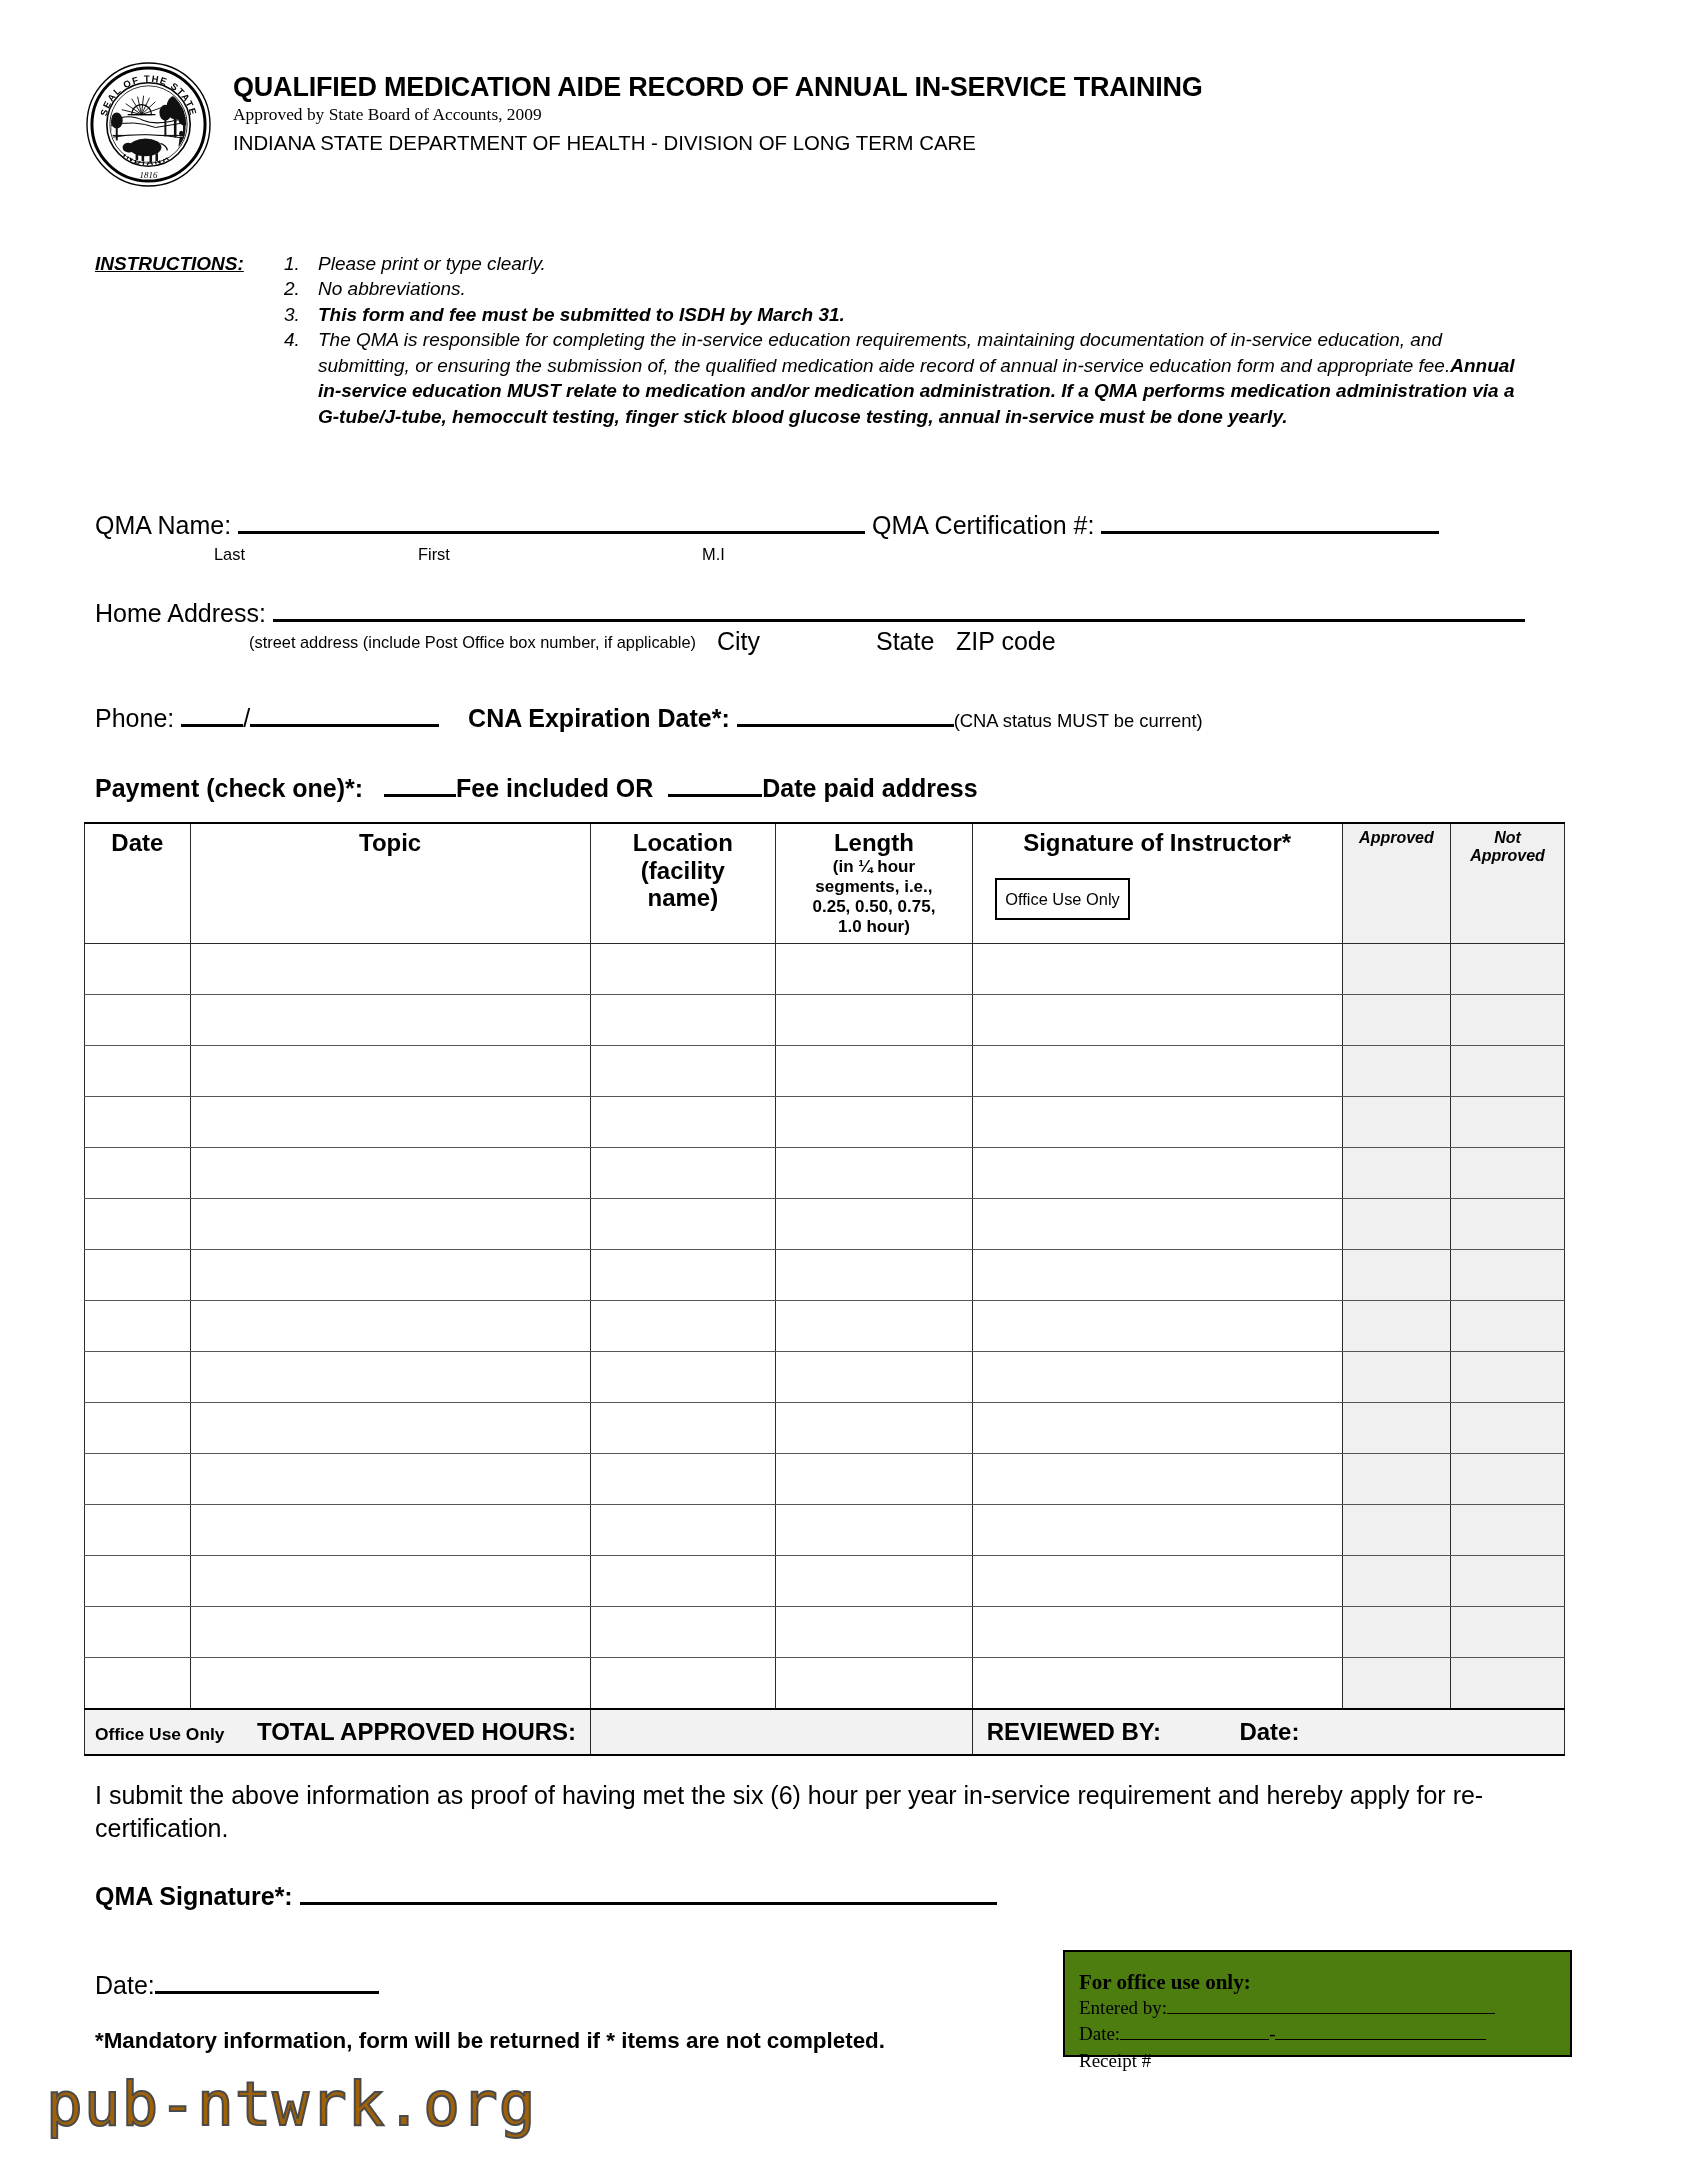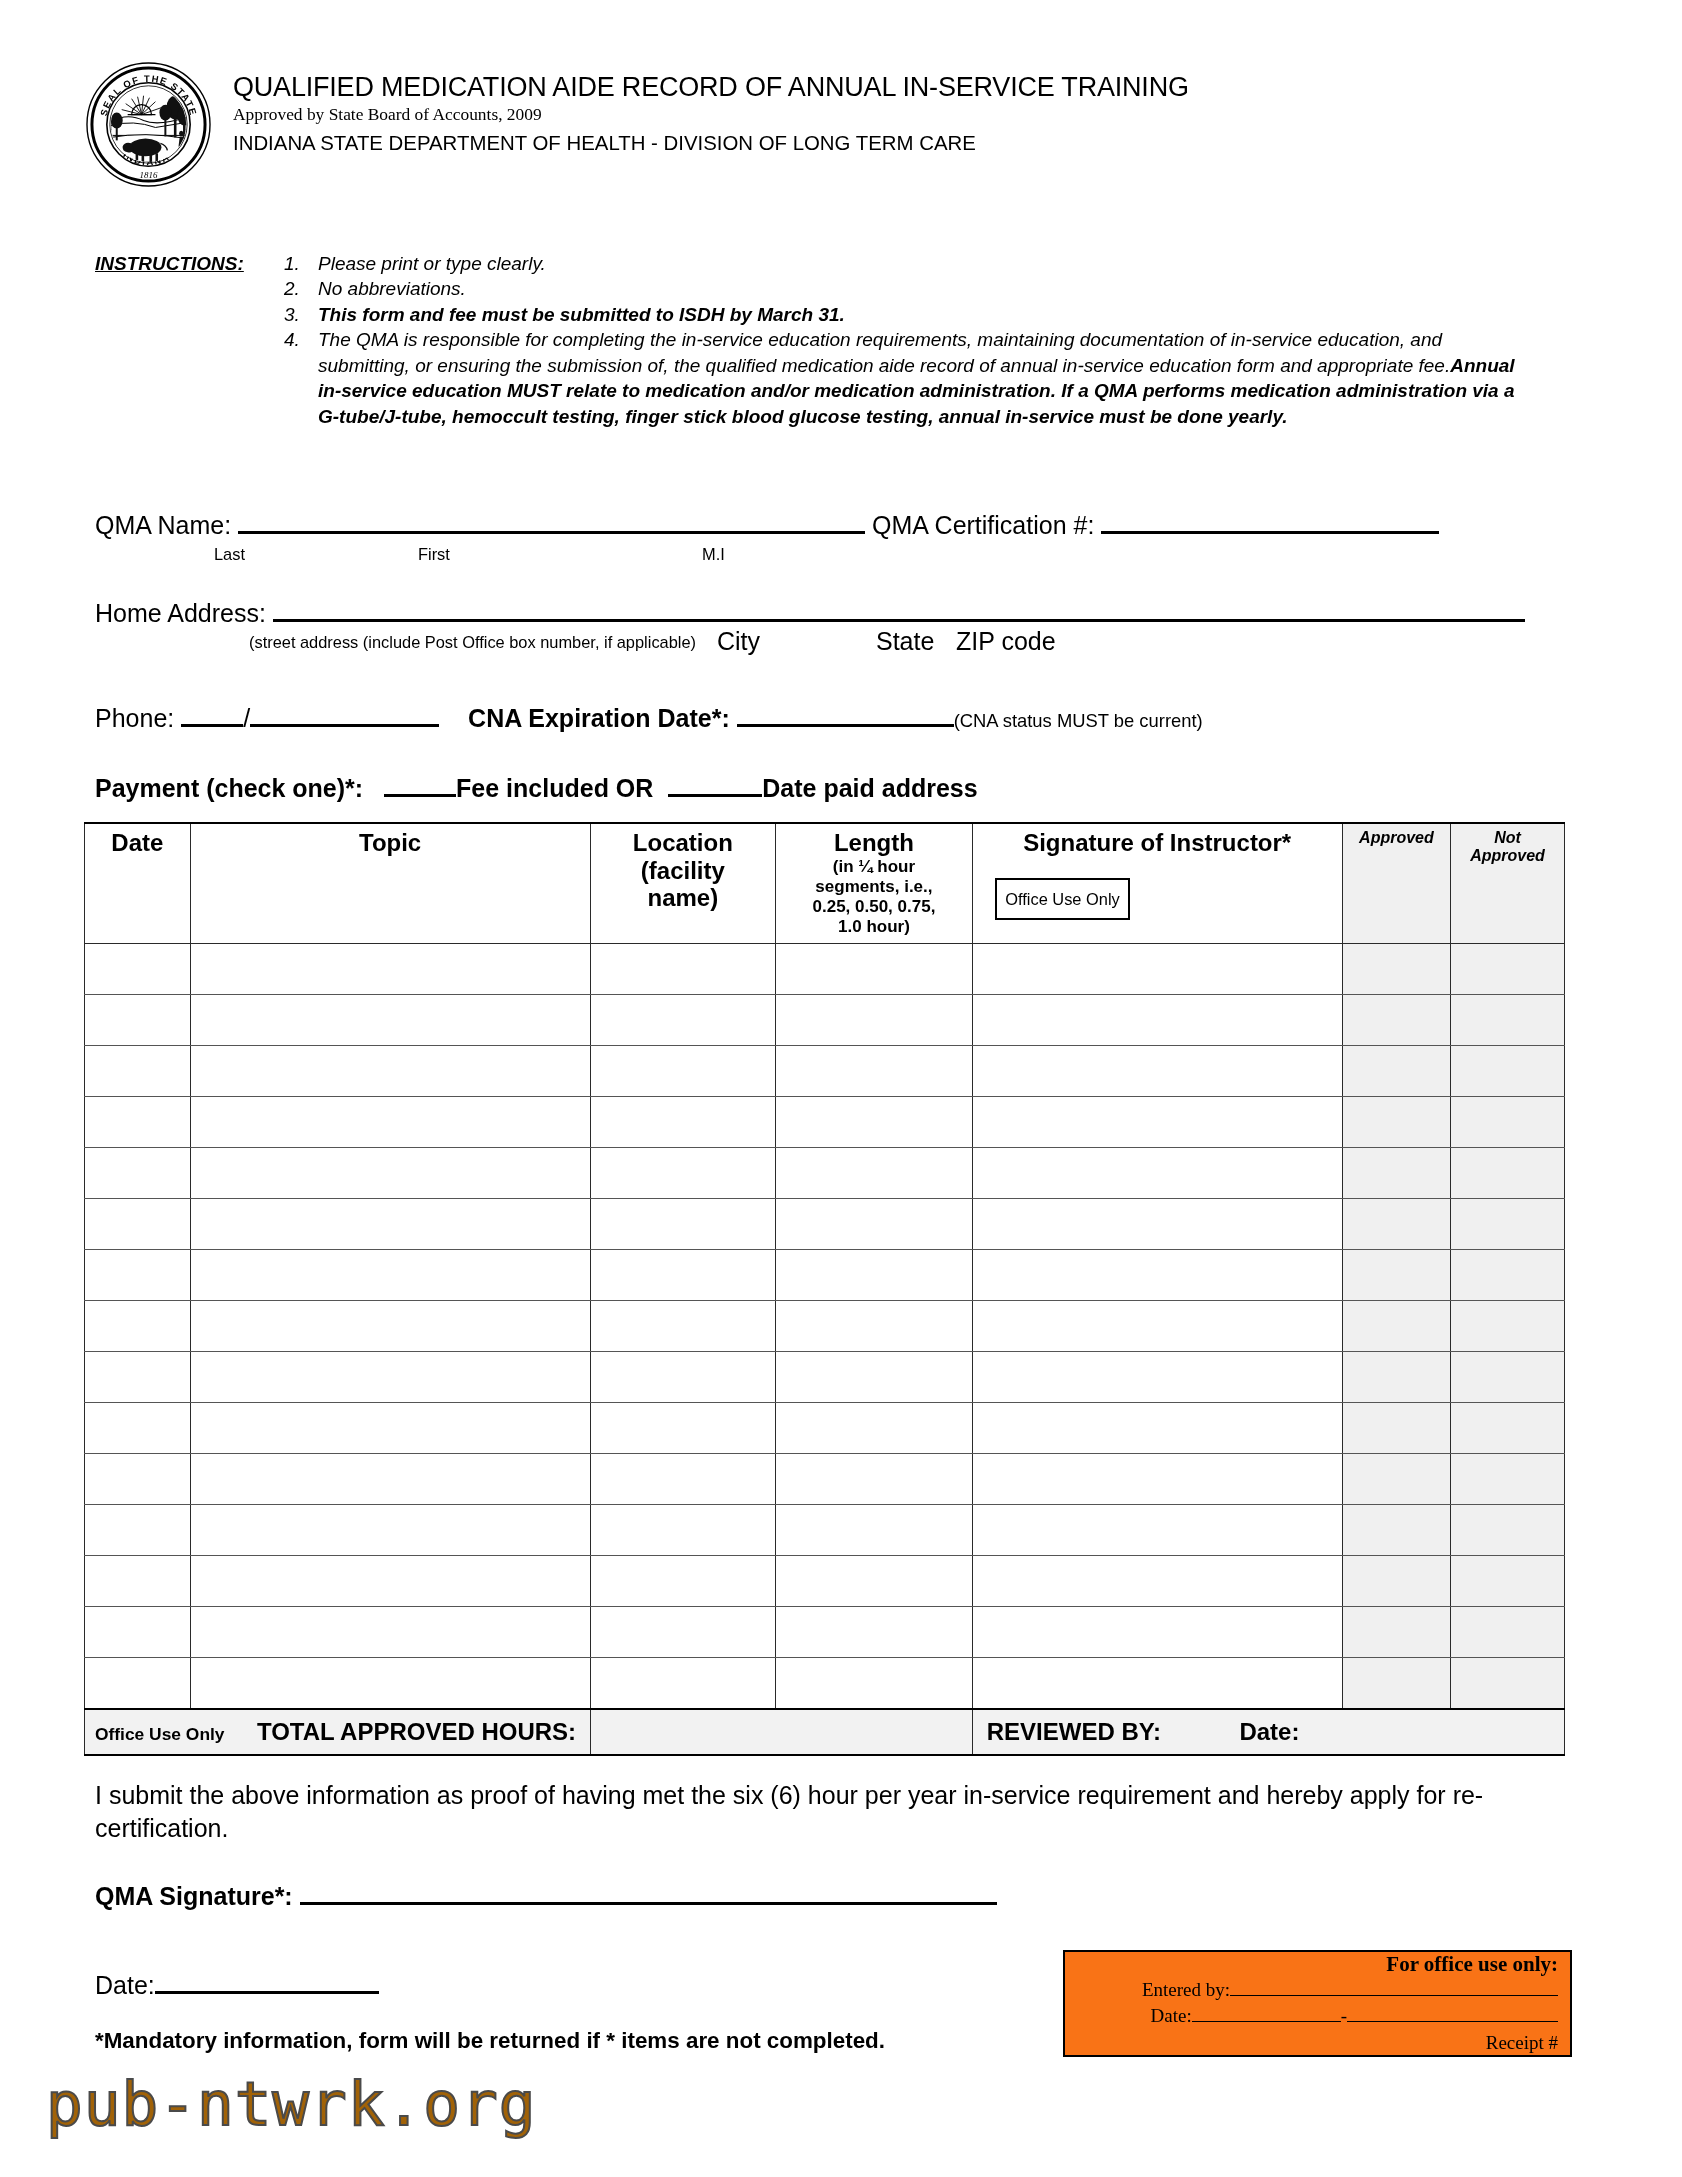--- a/index.html
+++ b/index.html
@@ -29,21 +29,21 @@
     width: 129px;
     height: 129px;
     flex: 0 0 129px;
     position: relative;
     margin-top: 2px;
   }
   .seal-wrap svg { display: block; }
   .header-text { margin-left: 20px; padding-top: 14px; }
   .form-title {
     font-size: 27px;
-    font-weight: normal;
+    font-weight: bold;
     letter-spacing: -0.2px;
     line-height: 1.12;
     white-space: nowrap;
   }
   .form-number {
     font-size: 18.4px;
     line-height: 1.3;
     margin-top: 5px;
   }
   .form-approved {
@@ -183,26 +183,25 @@
     font-weight: bold;
   }
 
   
   .office-box {
     position: absolute;
     left: 1063px;
     top: 1950px;
     width: 509px;
     height: 107px;
-    background: #f97316;
+    background: #4d7c0f;
     border: 2.5px solid #000;
     box-sizing: border-box;
-    padding: 0 12px 0 14px;
+    padding: 18px 12px 0 14px;
     font-family: "Liberation Serif", serif;
-    text-align: right;
   }
   .ob-title { font-size: 21px; font-weight: bold; line-height: 1.15; }
   .ob-line  { font-size: 19px; line-height: 1.33; white-space: nowrap; }
   .ob-rule  { display: inline-block; border-bottom: 1.6px solid #000; height: 1em; vertical-align: baseline; }
 
   
   .watermark {
     position: absolute;
     left: 46px;
     top: 2068px;

